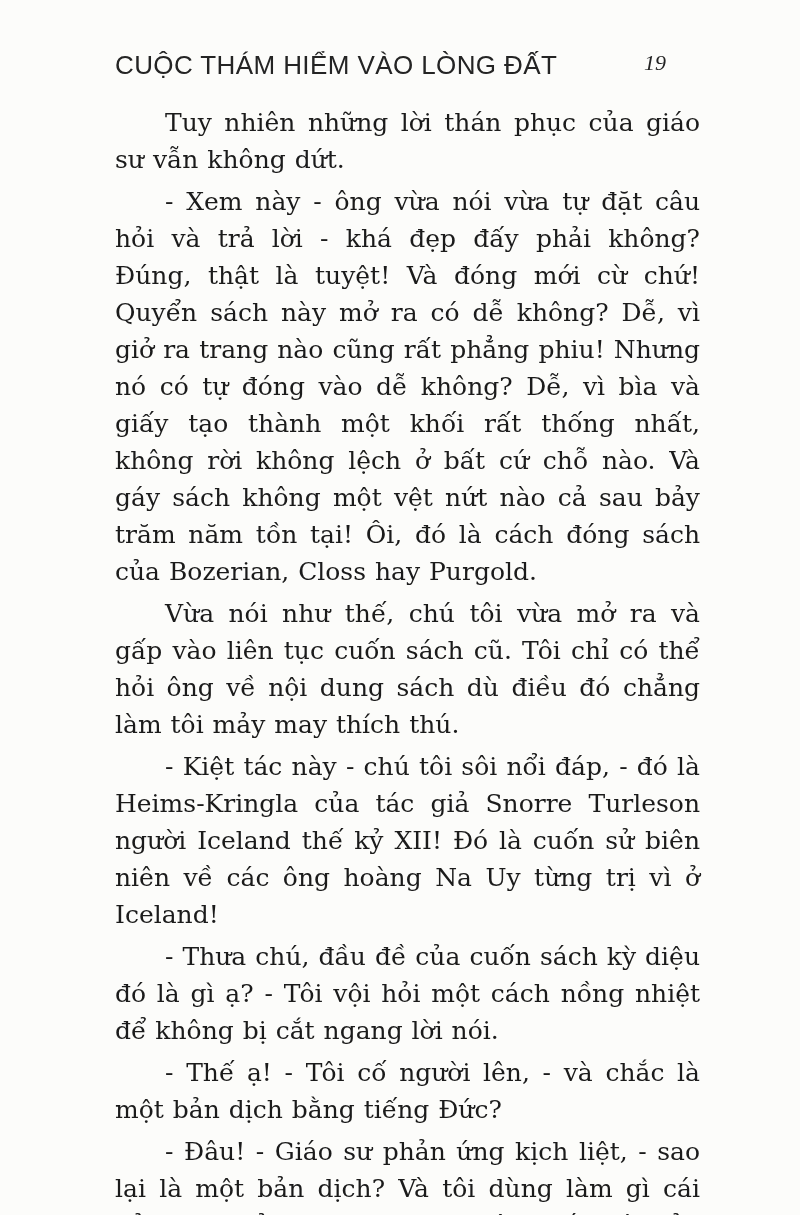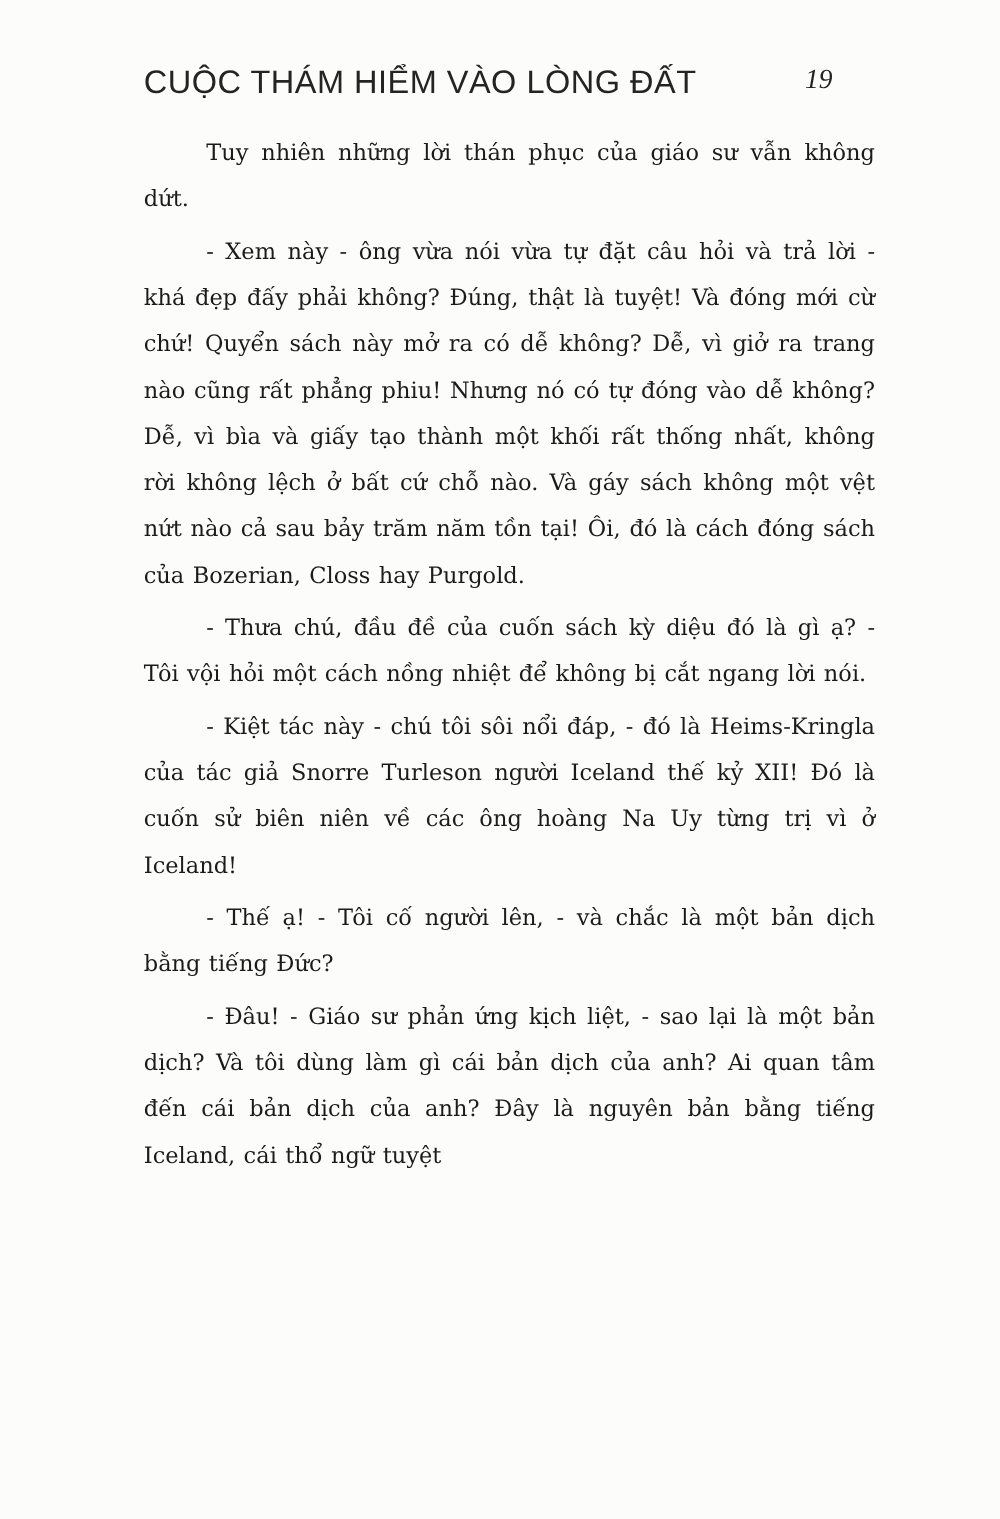--- a/index.html
+++ b/index.html
@@ -39,21 +39,21 @@
     position: absolute;
     top: 0;
     right: 34px;
     font-family: "Liberation Serif", serif;
     font-style: italic;
     font-size: 22px;
     color: #242424;
   }
   .body-text p {
     font-family: "DejaVu Serif", "Liberation Serif", serif;
-    font-size: 18px;
+    font-size: 25px;
     line-height: 37px;
     text-align: justify;
     text-indent: 50px;
     margin: 0 0 5px 0;
     color: #1b1b1b;
     word-spacing: 1px;
   }
 </style>
 </head>
 <body>
@@ -61,19 +61,20 @@
 <div class="page">
 
   <header class="running-head">
     <span class="head-title">CUỘC THÁM HIỂM VÀO LÒNG ĐẤT</span>
     <span class="folio">19</span>
   </header>
 
   <main class="body-text">
     <p>Tuy nhiên những lời thán phục của giáo sư vẫn không dứt.</p>
     <p>- Xem này - ông vừa nói vừa tự đặt câu hỏi và trả lời - khá đẹp đấy phải không? Đúng, thật là tuyệt! Và đóng mới cừ chứ! Quyển sách này mở ra có dễ không? Dễ, vì giở ra trang nào cũng rất phẳng phiu! Nhưng nó có tự đóng vào dễ không? Dễ, vì bìa và giấy tạo thành một khối rất thống nhất, không rời không lệch ở bất cứ chỗ nào. Và gáy sách không một vệt nứt nào cả sau bảy trăm năm tồn tại! Ôi, đó là cách đóng sách của Bozerian, Closs hay Purgold.</p>
+    <p>Vừa nói như thế, chú tôi vừa mở ra và gấp vào liên tục cuốn sách cũ. Tôi chỉ có thể hỏi ông về nội dung sách dù điều đó chẳng làm tôi mảy may thích thú.</p>
+    <p>- Kiệt tác này - chú tôi sôi nổi đáp, - đó là Heims-Kringla của tác giả Snorre Turleson người Iceland thế kỷ XII! Đó là cuốn sử biên niên về các ông hoàng Na Uy từng trị vì ở Iceland!</p>
     <p>- Thưa chú, đầu đề của cuốn sách kỳ diệu đó là gì ạ? - Tôi vội hỏi một cách nồng nhiệt để không bị cắt ngang lời nói.</p>
-    <p>- Kiệt tác này - chú tôi sôi nổi đáp, - đó là Heims-Kringla của tác giả Snorre Turleson người Iceland thế kỷ XII! Đó là cuốn sử biên niên về các ông hoàng Na Uy từng trị vì ở Iceland!</p>
     <p>- Thế ạ! - Tôi cố người lên, - và chắc là một bản dịch bằng tiếng Đức?</p>
     <p>- Đâu! - Giáo sư phản ứng kịch liệt, - sao lại là một bản dịch? Và tôi dùng làm gì cái bản dịch của anh? Ai quan tâm đến cái bản dịch của anh? Đây là nguyên bản bằng tiếng Iceland, cái thổ ngữ tuyệt</p>
   </main>
 
 </div>
 
 </body></html>

